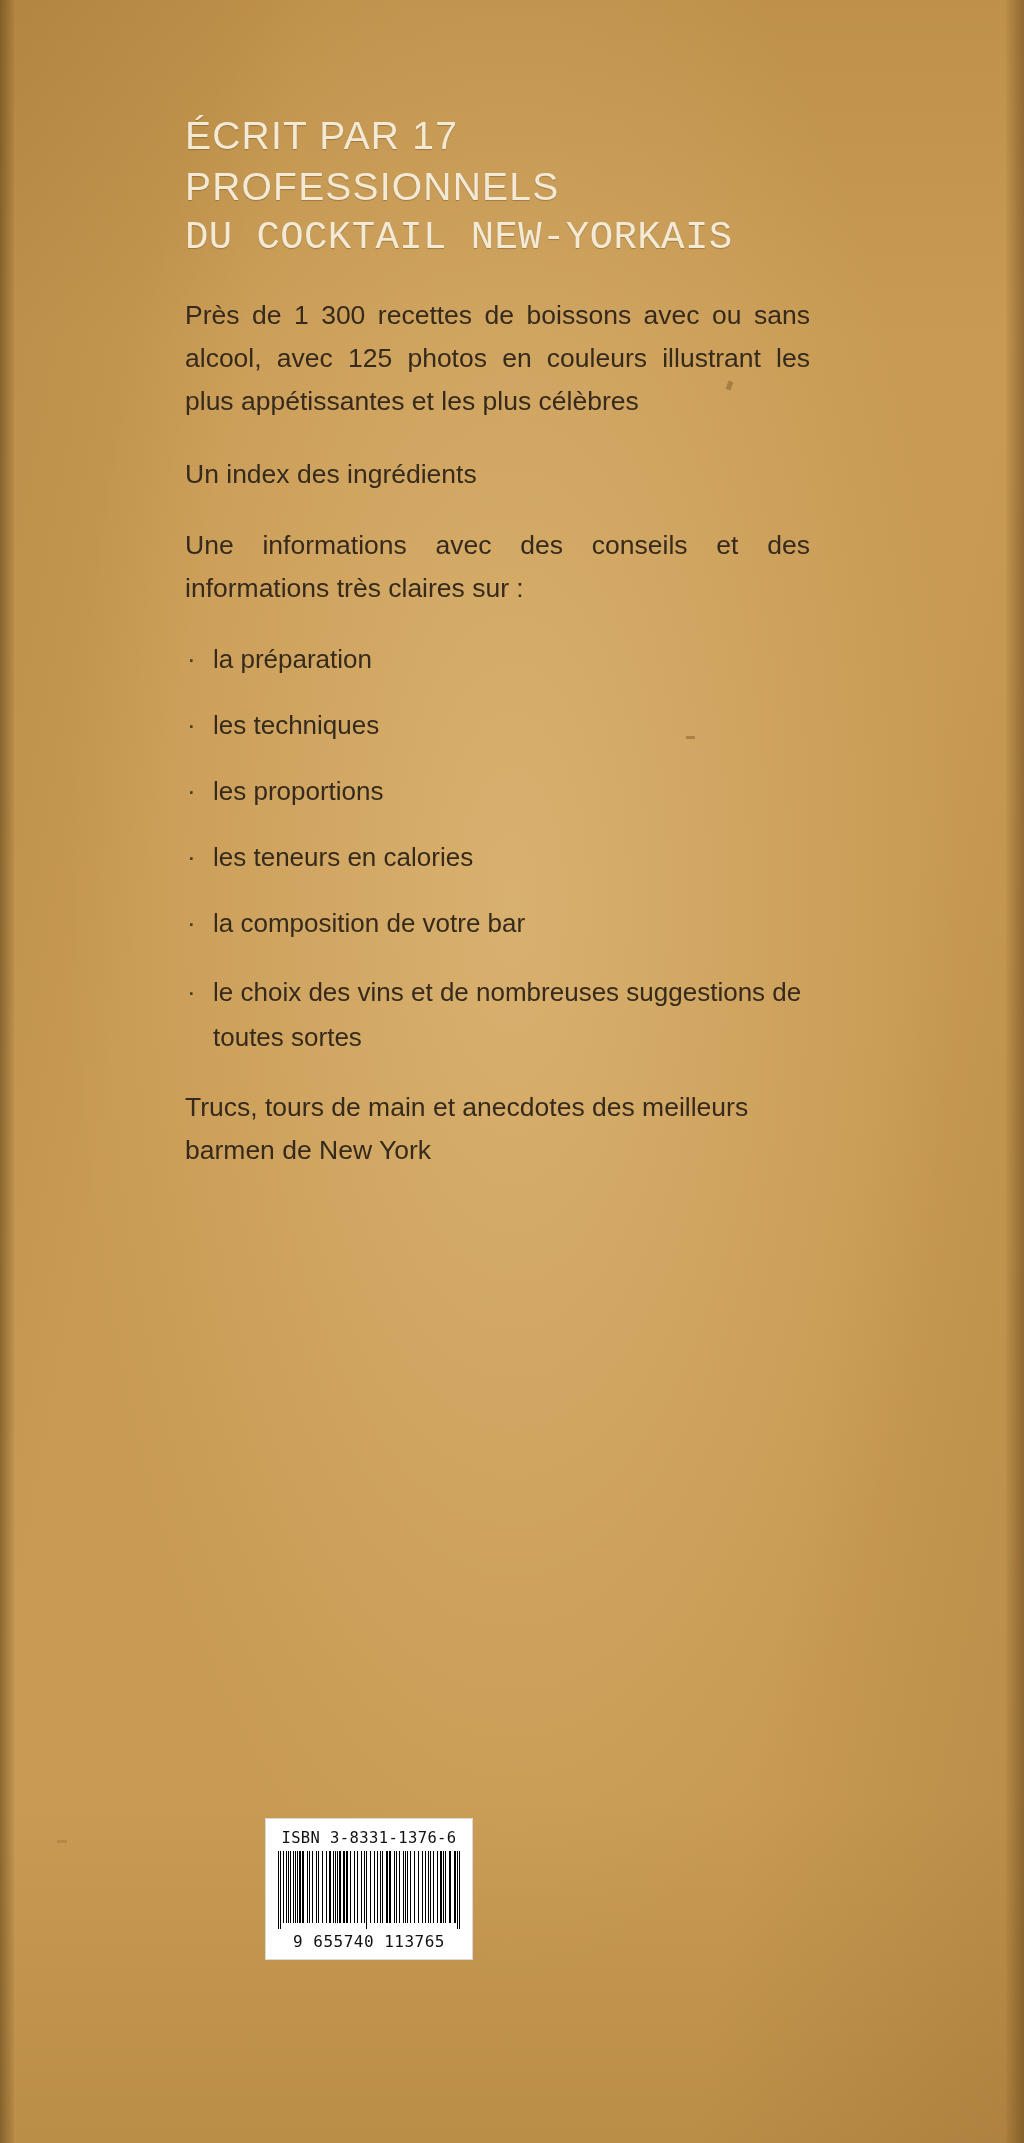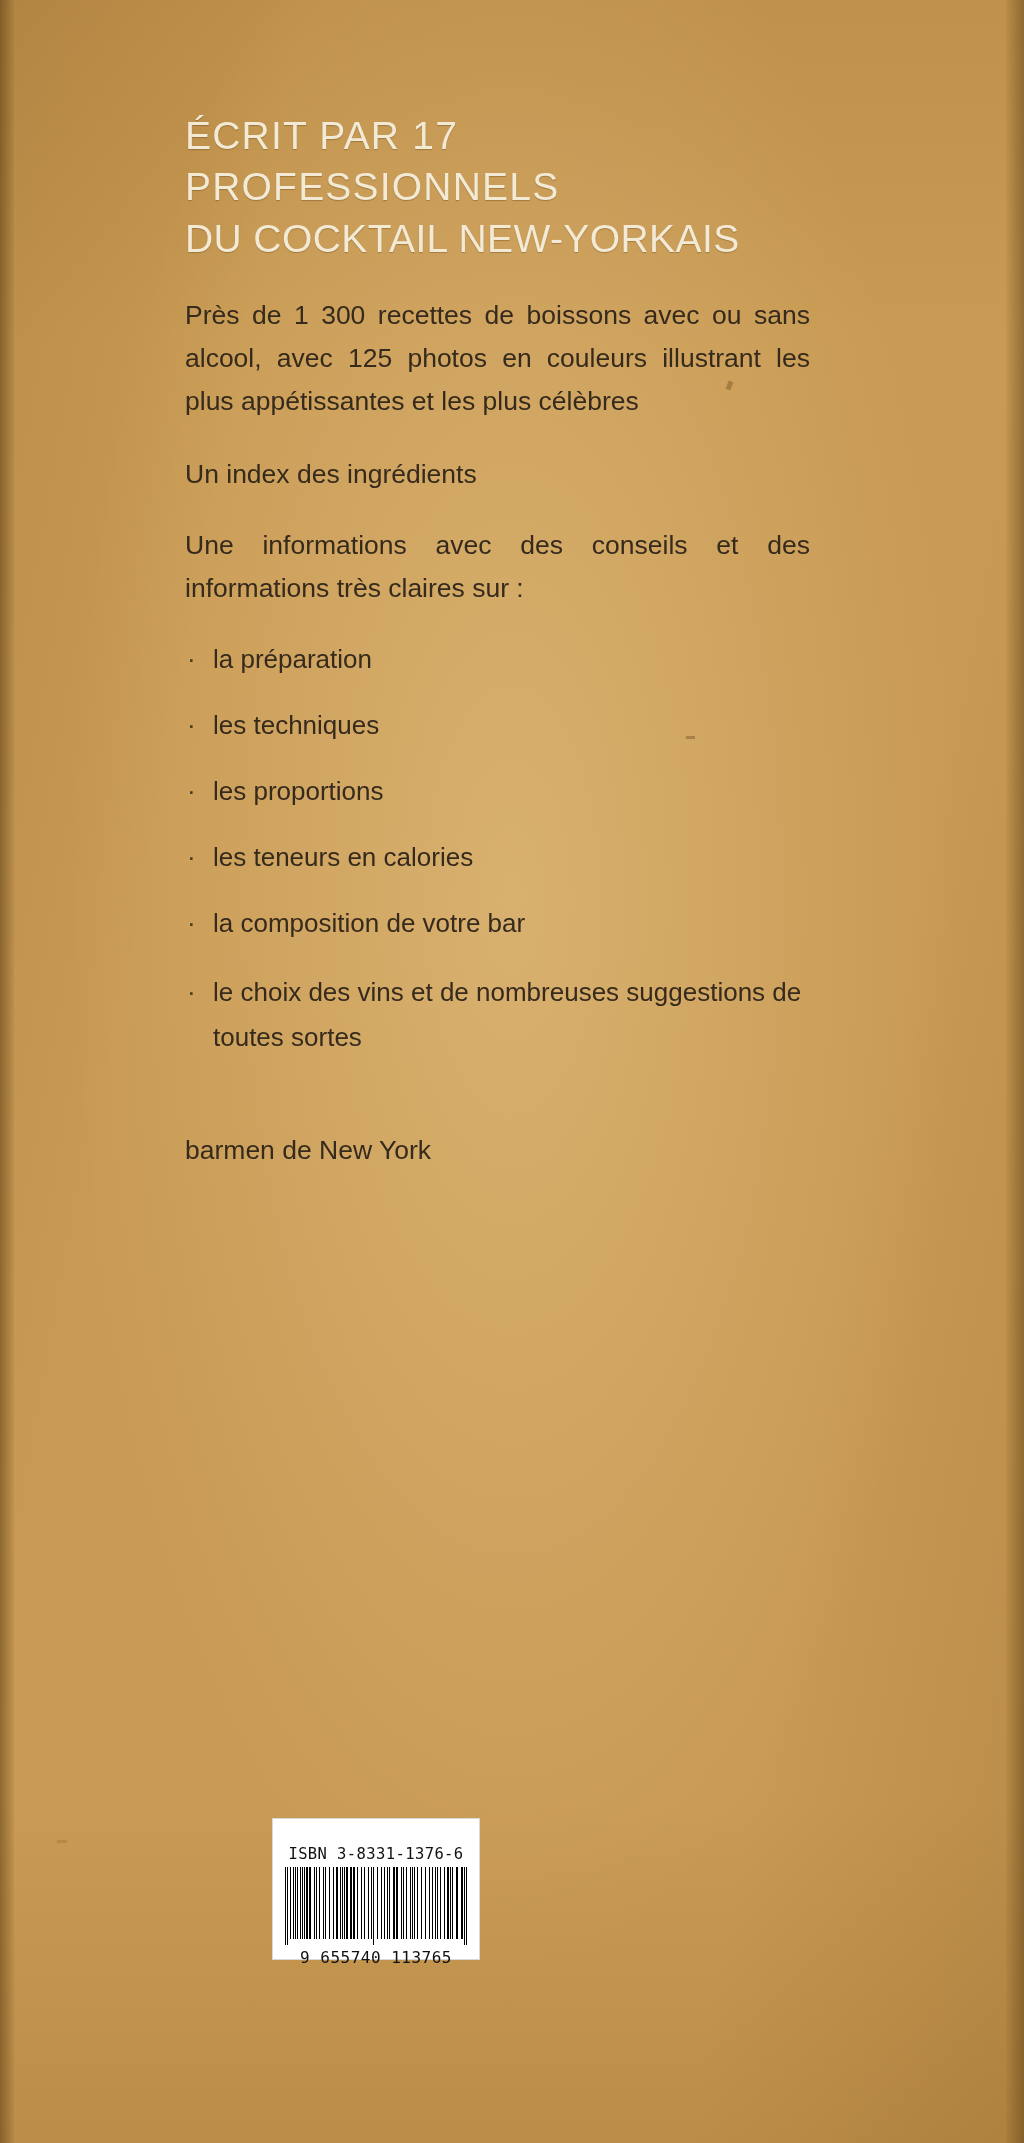--- a/index.html
+++ b/index.html
@@ -57,21 +57,21 @@
     font-family: "Liberation Sans", sans-serif;
     font-size: 39px;
     line-height: 1.32;
     letter-spacing: 1.2px;
     color: #f3ead6;
     font-weight: 400;
     margin: 0 0 30px 0;
     text-shadow: 0 1px 1px rgba(90,58,15,0.35);
   }
   .headline span { display: block; }
-  .headline .l2 { letter-spacing: 0.4px; }
+  .headline .l2 { letter-spacing: 0.4px; font-family: Liberation Mono, monospace; }
 
   p.body {
     font-size: 26.5px;
     line-height: 1.62;
     color: #352a1c;
     margin: 0 0 30px 0;
     font-weight: 400;
   }
   p.body.justify { text-align: justify; margin-top: 16px; }
   p.tight { margin-bottom: 28px; }
@@ -107,28 +107,28 @@
   .quote-author {
     font-size: 20.5px;
     line-height: 1.4;
     color: #3a2f20;
     margin: 4px 0 0 8px;
   }
 
   
   #barcode-block {
     position: absolute;
-    left: 272px;
+    left: 265px;
     top: 1818px;
     width: 208px;
     height: 142px;
     background: #ffffff;
     border: 1px solid #d8d8d8;
     box-sizing: border-box;
-    padding: 24px 8px 4px 8px;
+    padding: 8px 8px 4px 8px;
   }
   #isbn-text {
     font-family: "DejaVu Sans Mono", monospace;
     font-size: 15.5px;
     letter-spacing: 0.4px;
     color: #111;
     text-align: center;
     white-space: nowrap;
     margin: 2px 0 4px 0;
   }
@@ -203,21 +203,21 @@
         <span class="dot">·</span>
         <span>la composition de votre bar</span>
       </li>
       <li style="line-height:1.72;">
         <span class="dot">·</span>
         <span>le choix des vins et de nombreuses suggestions de toutes sortes</span>
       </li>
     </ul>
 
     <p class="body" style="margin-bottom:8px;">
-      <br>
+      <span>Trucs, tours de main et anecdotes des meilleurs</span><br>
       <span>barmen de New York</span>
     </p>
 
 
   </div>
 
   <div id="barcode-block">
     <div id="isbn-text">ISBN 3-8331-1376-6</div>
     <div id="bars">
         <div class="bar" style="width: 3px; margin-right: 1px; height: 100%; align-self: flex-start;"></div>

